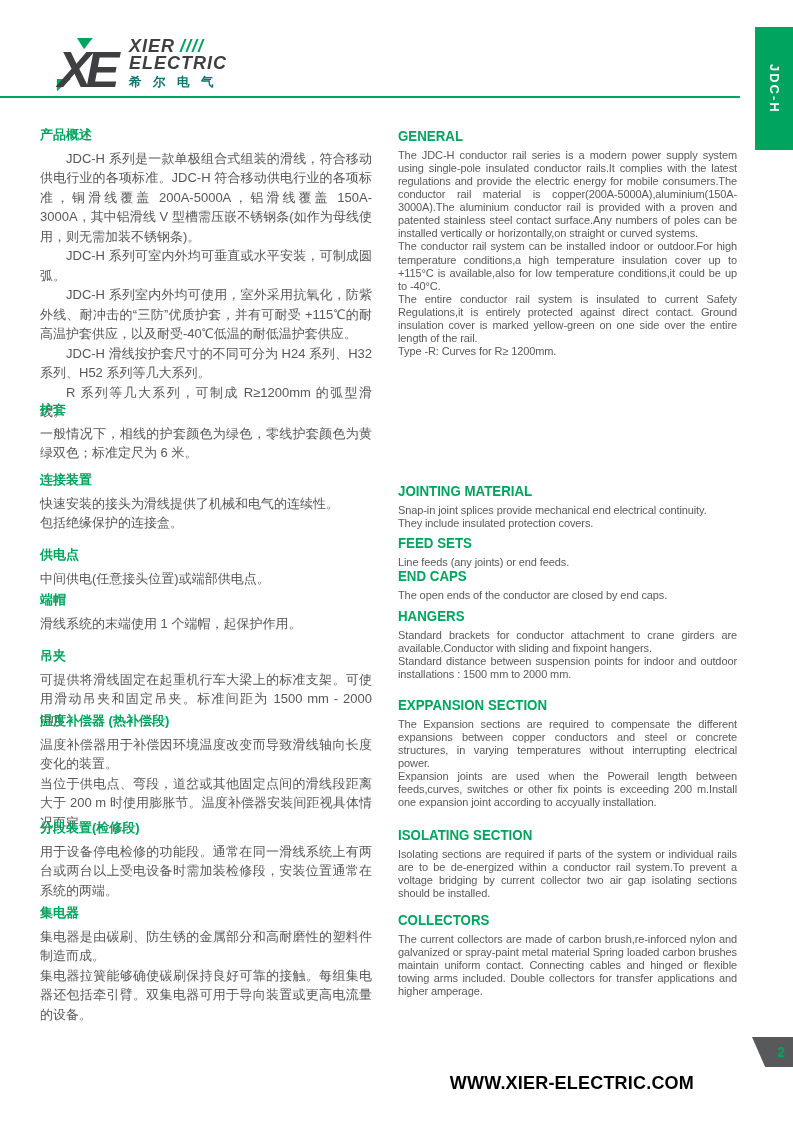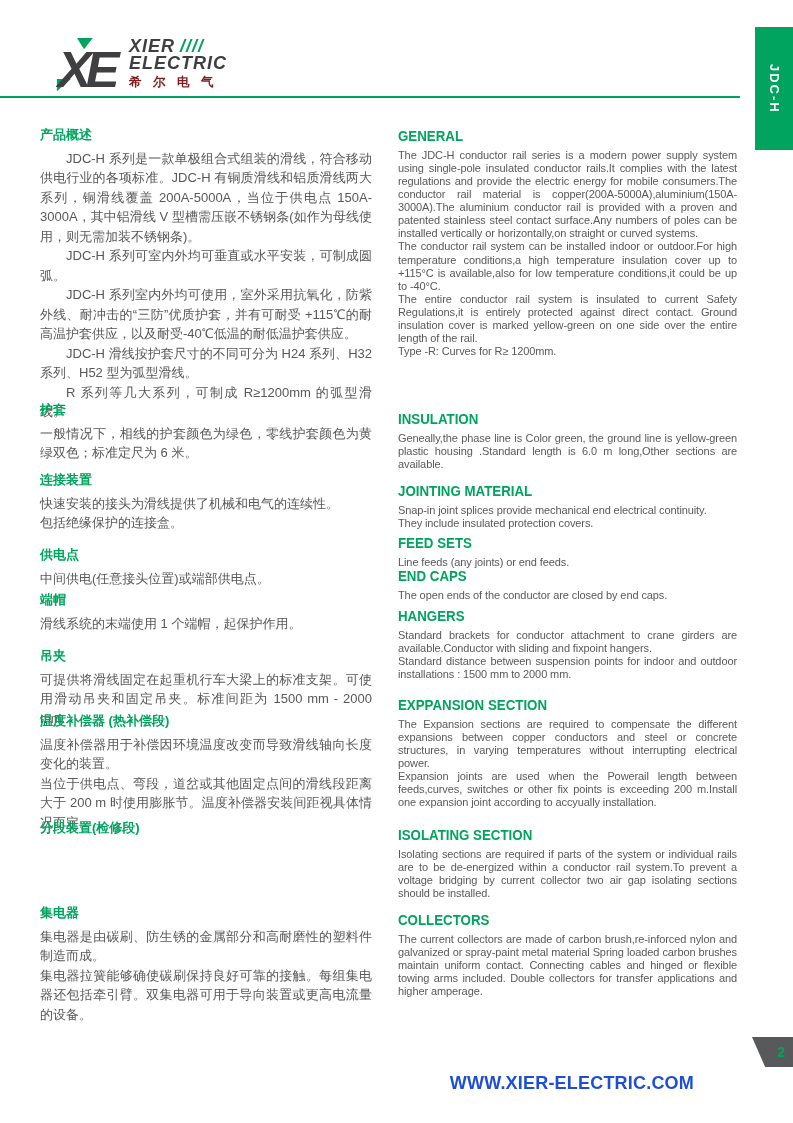--- a/index.html
+++ b/index.html
@@ -19,35 +19,35 @@
   }
   .logo { position:absolute; left:56px; top:35px; display:flex; align-items:flex-start; }
   .logo-mark { display:block; }
   .mk { font-family:"Liberation Sans", sans-serif; font-style:italic; font-weight:700; font-size:58px; fill:#3f3f41; }
   .logo-text { margin-left:3px; padding-top:3px; }
   .lt-row1, .lt-row2 {
     font-style:italic; font-weight:700; font-size:18px; color:#3f3f41;
     letter-spacing:1px; line-height:17px; white-space:nowrap;
   }
   .lt-row1 .slashes { color:#00a45e; margin-left:5px; }
-  .lt-row3 { color:#7f1d1d; font-size:12.5px; font-weight:700; letter-spacing:4px; line-height:17px; margin-top:2px; white-space:nowrap; }
+  .lt-row3 { color:#0f766e; font-size:12.5px; font-weight:700; letter-spacing:4px; line-height:17px; margin-top:2px; white-space:nowrap; }
 
   
   .sec { position:absolute; }
   .sec.zh { left:40px; width:332px; }
   .sec.en { left:398px; width:339px; }
   .zh-title { margin:0 0 6px 0; font-size:13px; line-height:1.2; color:#00a45e; font-weight:700; }
   .en-title { margin:0 0 4px 0; font-size:14px; line-height:1.2; color:#00a45e; font-weight:700;
               transform:scaleX(.95); transform-origin:left center; }
   .sec.zh p { margin:0; font-size:13px; line-height:19.5px; color:#595757; text-align:justify; }
   .sec.zh p.indent { text-indent:2em; }
   .sec.en p { margin:0; font-size:11px; line-height:13.1px; color:#58595b; text-align:justify; letter-spacing:-0.1px; }
 
   
-  .footer-url { position:absolute; top:1073px; right:99px; font-size:18px; font-weight:700; color:#1d4ed8; letter-spacing:0.2px; }
+  .footer-url { position:absolute; top:1073px; right:99px; font-size:18px; font-weight:700; color:#000000; letter-spacing:0.2px; }
   .page-badge {
     position:absolute; right:0; top:1037px; width:41px; height:30px; background:#58595b;
     clip-path:polygon(0 0, 100% 0, 100% 100%, 32% 100%);
     display:flex; align-items:center; justify-content:flex-end; padding-right:8px; box-sizing:border-box;
   }
   .page-badge span { color:#00a45e; font-weight:700; font-size:14px; }
 </style>
 </head>
 <body>
 
@@ -68,24 +68,24 @@
   </div>
 
   <div class="header-rule"></div>
 
   <div class="side-tab">
     <span>JDC-H</span>
   </div>
 
   <section class="sec zh" style="top:127px">
     <h2 class="zh-title">产品概述</h2>
-    <p class="indent">JDC-H 系列是一款单极组合式组装的滑线，符合移动供电行业的各项标准。JDC-H 有铜质滑线和铝质滑线两大系列，铜滑线覆盖 200A-5000A，当位于供电点 150A-3000A，其中铝滑线 V 型槽需压嵌不锈钢条(如作为母线使用，则无需加装不锈钢条)。</p>
+    <p class="indent">JDC-H 系列是一款单极组合式组装的滑线，符合移动供电行业的各项标准。JDC-H 符合移动供电行业的各项标准，铜滑线覆盖 200A-5000A，铝滑线覆盖 150A-3000A，其中铝滑线 V 型槽需压嵌不锈钢条(如作为母线使用，则无需加装不锈钢条)。</p>
     <p class="indent">JDC-H 系列可室内外均可垂直或水平安装，可制成圆弧。</p>
     <p class="indent">JDC-H 系列室内外均可使用，室外采用抗氧化，防紫外线、耐冲击的“三防”优质护套，并有可耐受 +115℃的耐高温护套供应，以及耐受-40℃低温的耐低温护套供应。</p>
-    <p class="indent">JDC-H 滑线按护套尺寸的不同可分为 H24 系列、H32 系列、H52 型为弧型滑线。</p>
+    <p class="indent">JDC-H 滑线按护套尺寸的不同可分为 H24 系列、H32 系列、H52 系列等几大系列。</p>
     <p class="indent">R 系列等几大系列，可制成 R≥1200mm 的弧型滑线。</p>
   </section>
 
   <section class="sec zh" style="top:402px">
     <h2 class="zh-title">护套</h2>
     <p>一般情况下，相线的护套颜色为绿色，零线护套颜色为黄绿双色；标准定尺为 6 米。</p>
   </section>
 
   <section class="sec zh" style="top:547px">
     <h2 class="zh-title">供电点</h2>
@@ -109,40 +109,37 @@
   </section>
 
   <section class="sec zh" style="top:713px">
     <h2 class="zh-title">温度补偿器 (热补偿段)</h2>
     <p>温度补偿器用于补偿因环境温度改变而导致滑线轴向长度变化的装置。</p>
     <p>当位于供电点、弯段，道岔或其他固定点间的滑线段距离大于 200 m 时使用膨胀节。温度补偿器安装间距视具体情况而定。</p>
   </section>
 
   <section class="sec zh" style="top:820px">
     <h2 class="zh-title">分段装置(检修段)</h2>
+    <p>用于设备停电检修的功能段。通常在同一滑线系统上有两台或两台以上受电设备时需加装检修段，安装位置通常在系统的两端。</p>
   </section>
 
   <section class="sec zh" style="top:905px">
     <h2 class="zh-title">集电器</h2>
     <p>集电器是由碳刷、防生锈的金属部分和高耐磨性的塑料件制造而成。</p>
     <p>集电器拉簧能够确使碳刷保持良好可靠的接触。每组集电器还包括牵引臂。双集电器可用于导向装置或更高电流量的设备。</p>
   </section>
 
   <section class="sec en" style="top:128px">
     <h2 class="en-title">GENERAL</h2>
     <p>The JDC-H conductor rail series is a modern power supply system using single-pole insulated conductor rails.It complies with the latest regulations and provide the electric energy for mobile consumers.The conductor rail material is copper(200A-5000A),aluminium(150A-3000A).The aluminium conductor rail is provided with a proven and patented stainless steel contact surface.Any numbers of poles can be installed vertically or horizontally,on straight or curved systems.</p>
     <p>The conductor rail system can be installed indoor or outdoor.For high temperature conditions,a high temperature insulation cover up to +115°C is available,also for low temperature conditions,it could be up to -40°C.</p>
     <p>The entire conductor rail system is insulated to current Safety Regulations,it is entirely protected against direct contact. Ground insulation cover is marked yellow-green on one side over the entire length of the rail.</p>
     <p>Type -R: Curves for R≥ 1200mm.</p>
   </section>
 
-  <section class="sec en" style="top:411px">
-    <h2 class="en-title">INSULATION</h2>
-    <p>Geneally,the phase line is Color green, the ground line is yellow-green plastic housing .Standard length is 6.0 m long,Other sections are available.</p>
-  </section>
 
   <section class="sec en" style="top:483px">
     <h2 class="en-title">JOINTING MATERIAL</h2>
     <p>Snap-in joint splices provide mechanical end electrical continuity.</p>
     <p>They include insulated protection covers.</p>
   </section>
 
   <section class="sec en" style="top:535px">
     <h2 class="en-title">FEED SETS</h2>
     <p>Line feeds (any joints) or end feeds.</p>

